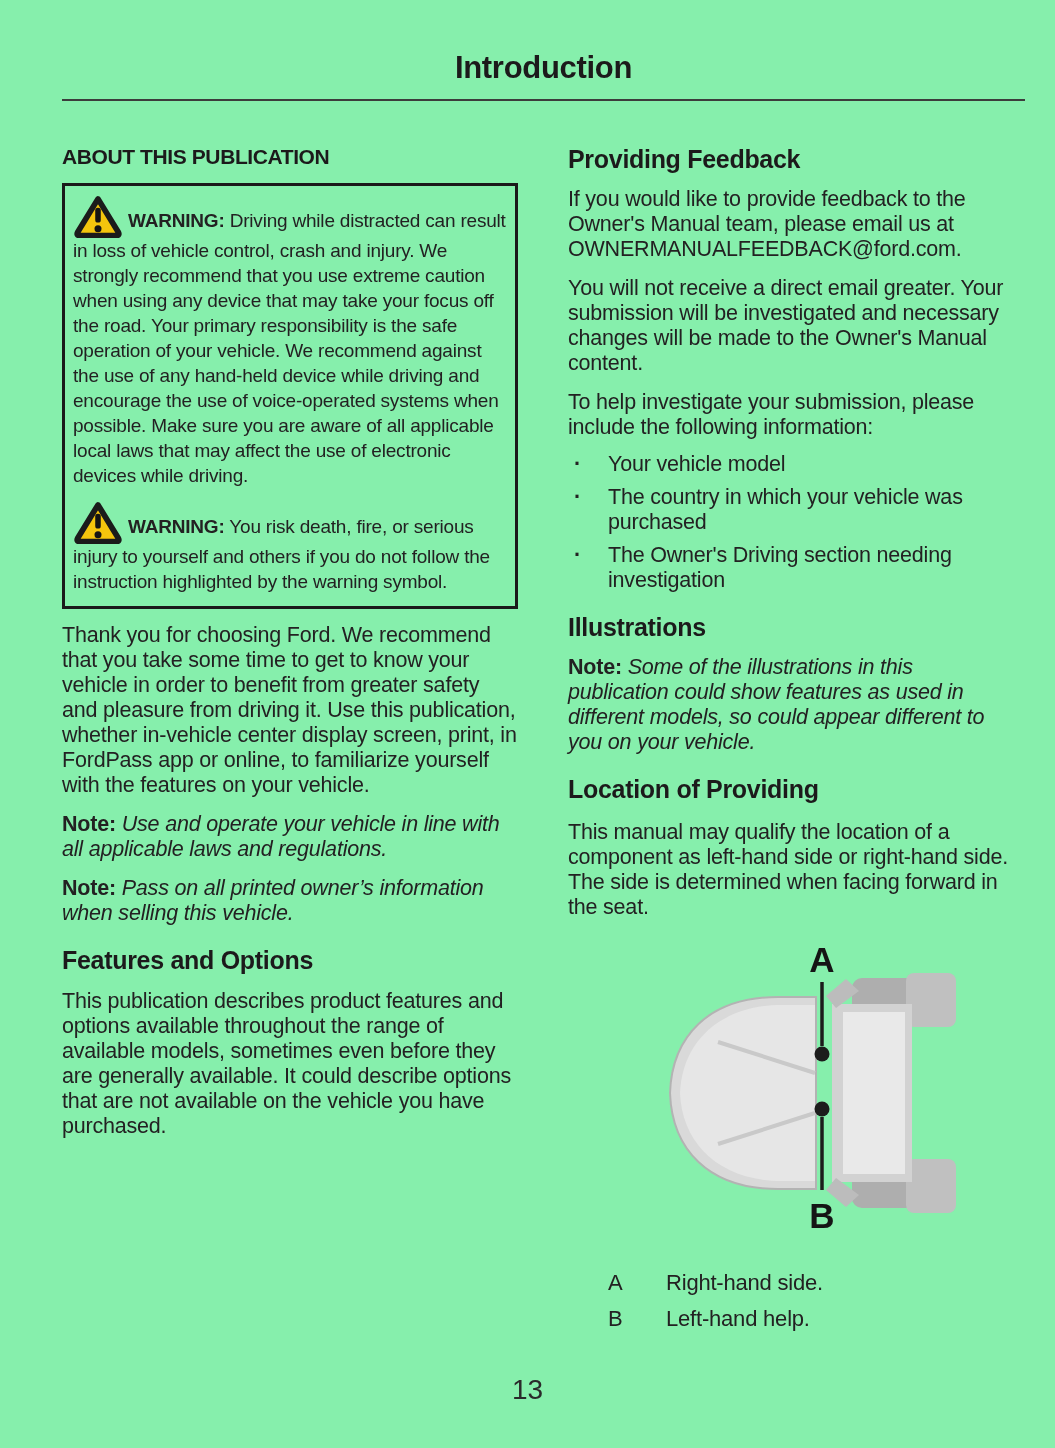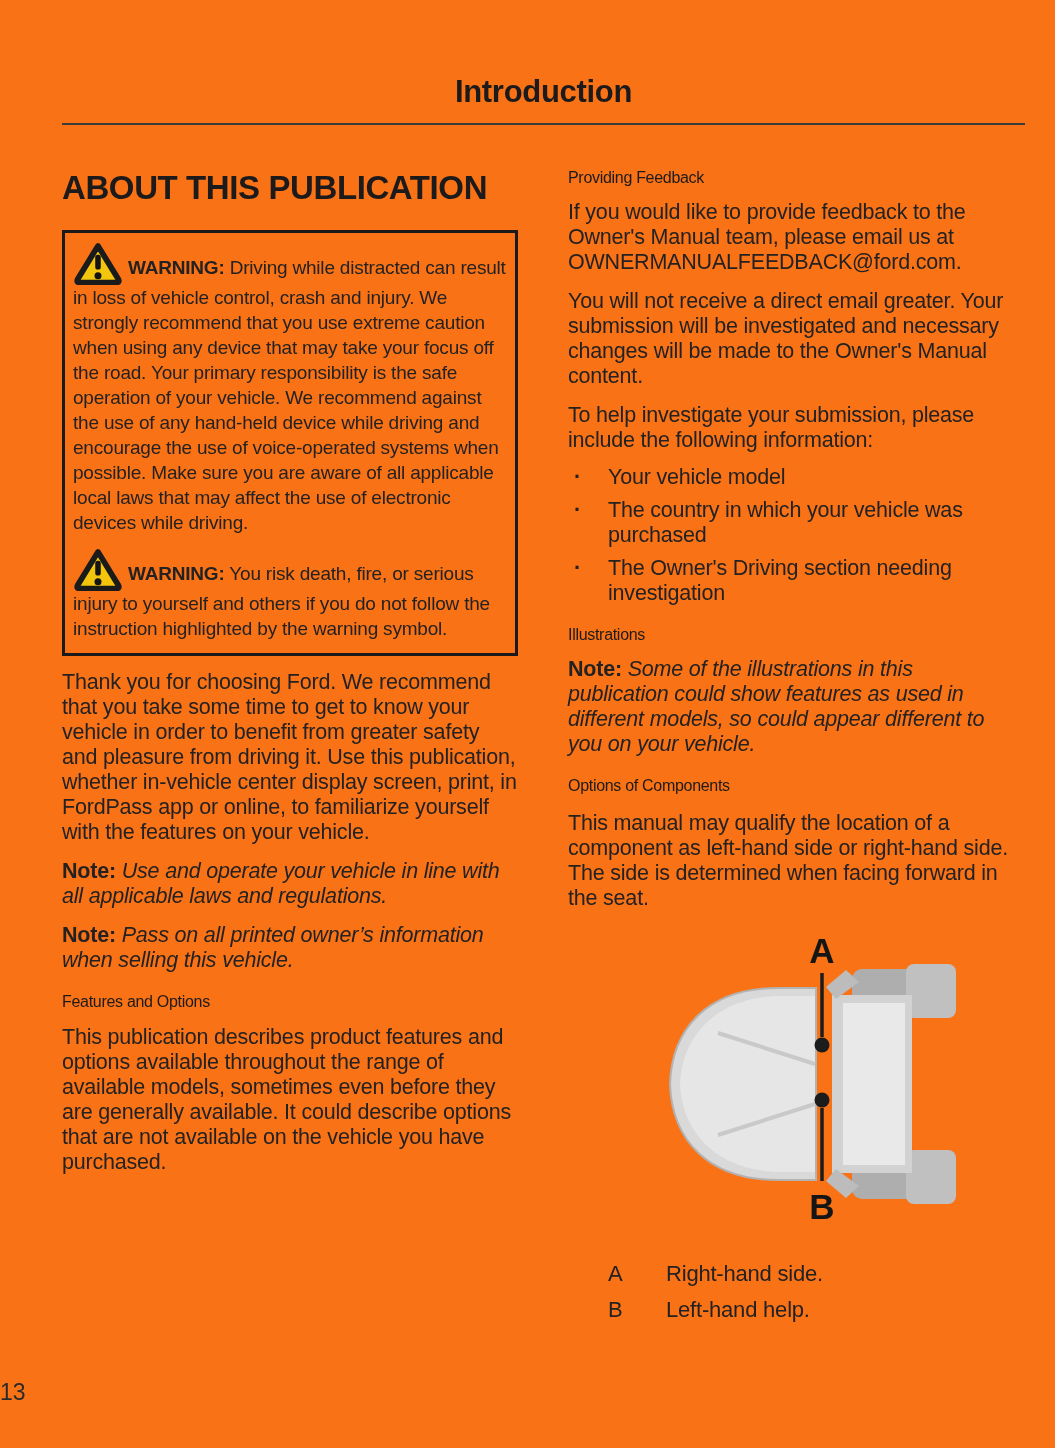--- a/index.html
+++ b/index.html
@@ -3,35 +3,35 @@
 <meta charset="utf-8">
 <style>
   * { margin:0; padding:0; box-sizing:border-box; }
   html,body { background:#ffffff; }
   body {
     width:1055px; height:1448px;
     font-family:"Liberation Sans", sans-serif;
     color:#232122;
     overflow:hidden;
   }
-  .page { position:relative; width:1055px; height:1448px; padding:74px 30px 0 62px; background:#f97316; }
+  .page { position:relative; width:1055px; height:1448px; padding:50px 30px 0 62px; background:#86efac; }
   .content { width:963px; }
 
   .page-title {
     text-align:center; font-size:31px; font-weight:700;
     letter-spacing:-0.3px; color:#1c1a1b; margin-bottom:13px;
   }
   .title-rule { border:none; border-top:2.5px solid #3c3c3c; width:963px; }
 
   .columns { display:flex; gap:50px; margin-top:44px; }
   .col-left  { width:456px; flex:none; }
   .col-right { width:443px; flex:none; }
 
-  .h-about { font-size:33px; font-weight:700; letter-spacing:-0.4px; color:#1c1a1b; margin-bottom:23px; }
-  .h-sub   { font-size:16px; font-weight:400; letter-spacing:-0.3px; color:#1c1a1b; margin-top:20px; margin-bottom:13px; }
+  .h-about { font-size:21px; font-weight:700; letter-spacing:-0.4px; color:#1c1a1b; margin-bottom:14px; }
+  .h-sub   { font-size:25px; font-weight:700; letter-spacing:-0.3px; color:#1c1a1b; margin-top:20px; margin-bottom:13px; }
   .h-sub.first { margin-top:0; }
 
   .warning-box { border:3px solid #1b191a; padding:8px 8px 12px 8px; }
   .warn-p { font-size:19px; line-height:25px; letter-spacing:-0.2px; }
   .warn-p + .warn-p { margin-top:12px; }
   .warn-icon { display:inline-block; width:50px; height:44px; vertical-align:-11px; margin-right:5px; }
   .warn-icon svg { width:50px; height:44px; display:block; }
   .warn-label { font-weight:700; }
 
   .body-p { font-size:21.5px; line-height:25px; letter-spacing:-0.2px; margin-top:14px; }
@@ -48,21 +48,21 @@
   .figure svg { position:absolute; left:0; top:0; }
   .fig-label { position:absolute; left:234px; width:40px; text-align:center;
                font-size:35px; font-weight:700; color:#151515; line-height:1; }
   .fig-label-a { top:0px; }
   .fig-label-b { top:256px; }
 
   .legend { margin-top:26px; padding-left:40px; }
   .legend-row { display:flex; font-size:22px; line-height:25px; letter-spacing:-0.2px; margin-bottom:11px; }
   .legend-key { width:58px; flex:none; }
 
-  .page-number { position:absolute; left:0; right:0; bottom:42px; font-size:23px; color:#2a2a2a; }
+  .page-number { position:absolute; left:0; right:0; bottom:42px; text-align:center; font-size:28px; color:#2a2a2a; }
 </style>
 </head>
 <body>
 
 <div class="page">
   <div class="content">
     <div class="page-title">Introduction</div>
     <hr class="title-rule">
 
     <div class="columns">
@@ -124,21 +124,21 @@
             <span class="bullet-text">The Owner's Driving section needing investigation</span>
           </div>
         </div>
 
         <div class="h-sub">Illustrations</div>
         <p class="body-p" style="margin-top:0">
           <span class="note-label">Note:</span>
           <span class="note-text">Some of the illustrations in this publication could show features as used in different models, so could appear different to you on your vehicle.</span>
         </p>
 
-        <div class="h-sub">Options of Components</div>
+        <div class="h-sub">Location of Providing</div>
         <p class="body-p" style="margin-top:16px">This manual may qualify the location of a component as left-hand side or right-hand side.  The side is determined when facing forward in the seat.</p>
 
         <div class="figure">
           <svg viewBox="0 0 443 302" width="443" height="302">
 
             <rect x="284" y="36" width="86" height="44" rx="10" fill="#aeaeae"></rect>
             <rect x="338" y="31" width="50" height="54" rx="8" fill="#c0c0c0"></rect>
             <rect x="284" y="222" width="86" height="44" rx="10" fill="#aeaeae"></rect>
             <rect x="338" y="217" width="50" height="54" rx="8" fill="#c0c0c0"></rect>
 

